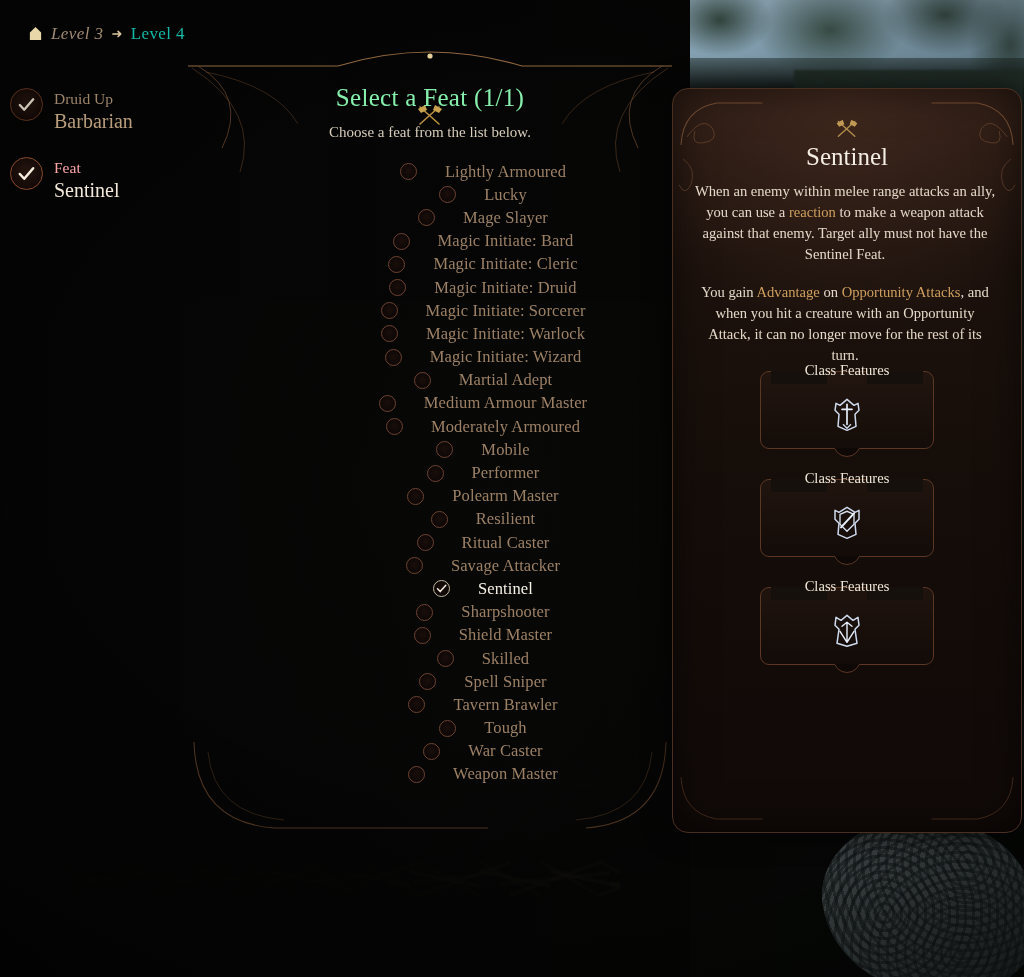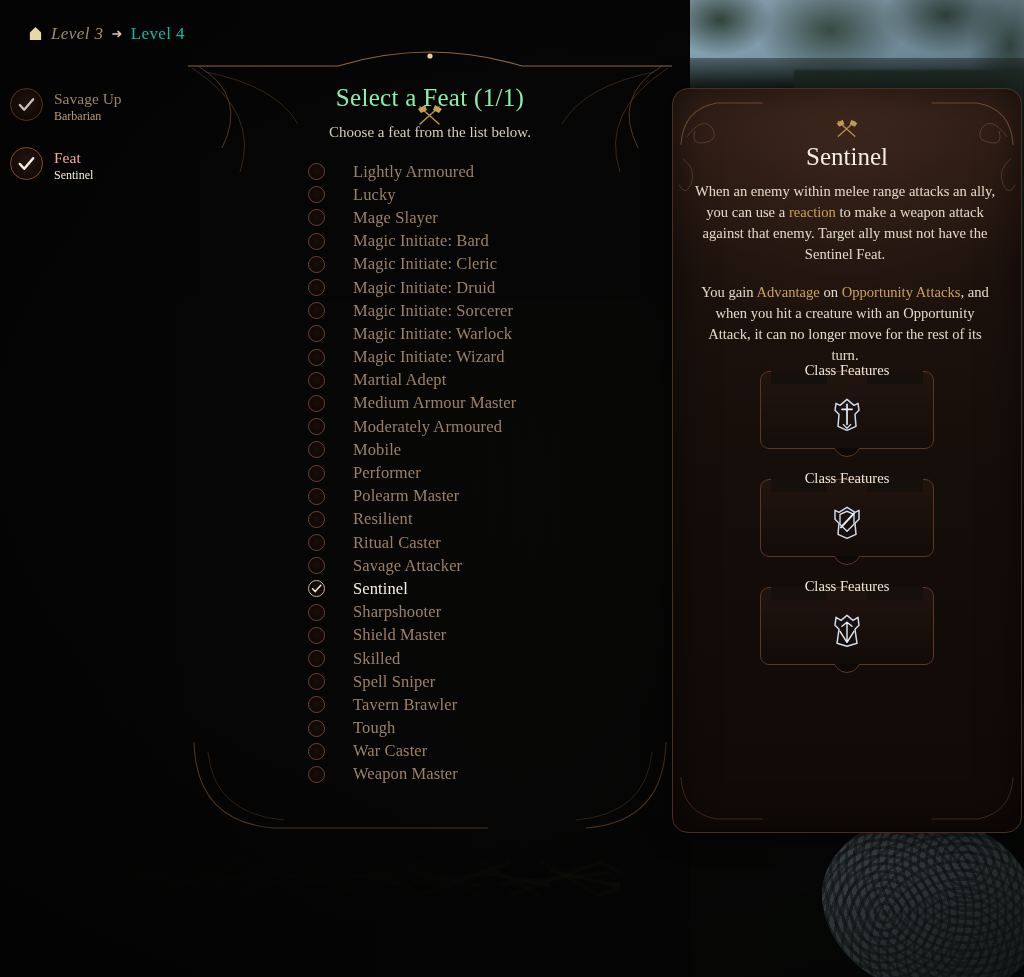--- a/index.html
+++ b/index.html
@@ -101,21 +101,21 @@
     position:relative;
     background:radial-gradient(circle at 50% 45%, #26150f 0%, #140a07 70%);
     border:1.6px solid #7a4028;
     display:flex; align-items:center; justify-content:center;
   }
   .step.done .step-badge { border-color:#6b3a24; opacity:.85; }
   .step.active .step-badge { border-color:#8a4a2c; }
   .step-badge svg { width:21px; height:21px; display:block; }
   .step-text { padding-top:1px; line-height:1.28; }
   .step-title { font-size:15.5px; color:#9d8469; }
-  .step-sub   { font-size:12px; color:#b99d7d; }
+  .step-sub   { font-size:20px; color:#b99d7d; }
   .step.active .step-title { color:#fca5a5; }
   .step.active .step-sub { color:#f2e9da; }
 
   
   #main-panel {
     position:absolute; left:188px; top:52px; width:484px; height:790px;
   }
   .panel-frame { position:absolute; inset:0; pointer-events:none; }
   .panel-frame svg { width:100%; height:100%; display:block; overflow:visible; }
 
@@ -132,21 +132,21 @@
     text-align:center; font-size:15px; color:#d8cdbb;font-family:Liberation Serif, serif;
   }
 
   
   #feat-scroll {
     position:absolute; left:120px; top:108px; width:350px; height:660px;
     overflow:hidden;
   }
   .feat-row {
     display:flex; align-items:center; gap:28px;
-    height:23.2px; cursor:pointer;
+    height:23.2px; cursor:pointer;justify-content:center;
   }
   .radio {
     width:17px; height:17px; flex:0 0 17px; border-radius:50%;
     border:1.4px solid #6e4332;
     background:radial-gradient(circle at 50% 45%, #1a0e0a 0%, #0c0706 75%);
     position:relative;
   }
   .feat-row.selected .radio { border-color:#c3b79f; }
   .radio .tick { position:absolute; inset:0; display:none; }
   .feat-row.selected .radio .tick { display:block; }
@@ -263,21 +263,21 @@
 
 <div id="steps">
 
   <div class="step done">
     <span class="step-badge">
       <svg viewBox="0 0 22 22">
           <path d="M4 11.5 L8.6 16.5 L18 5.5" fill="none" stroke="#efe6d4" stroke-width="2.4" stroke-linecap="round" stroke-linejoin="round"></path>
         </svg>
     </span>
     <span class="step-text">
-      <div class="step-title">Savage Up</div>
+      <div class="step-title">Druid Up</div>
       <div class="step-sub">Barbarian</div>
     </span>
   </div>
 
   <div class="step active">
     <span class="step-badge">
       <svg viewBox="0 0 22 22">
           <path d="M4 11.5 L8.6 16.5 L18 5.5" fill="none" stroke="#f7f0e0" stroke-width="2.6" stroke-linecap="round" stroke-linejoin="round"></path>
         </svg>
     </span>

